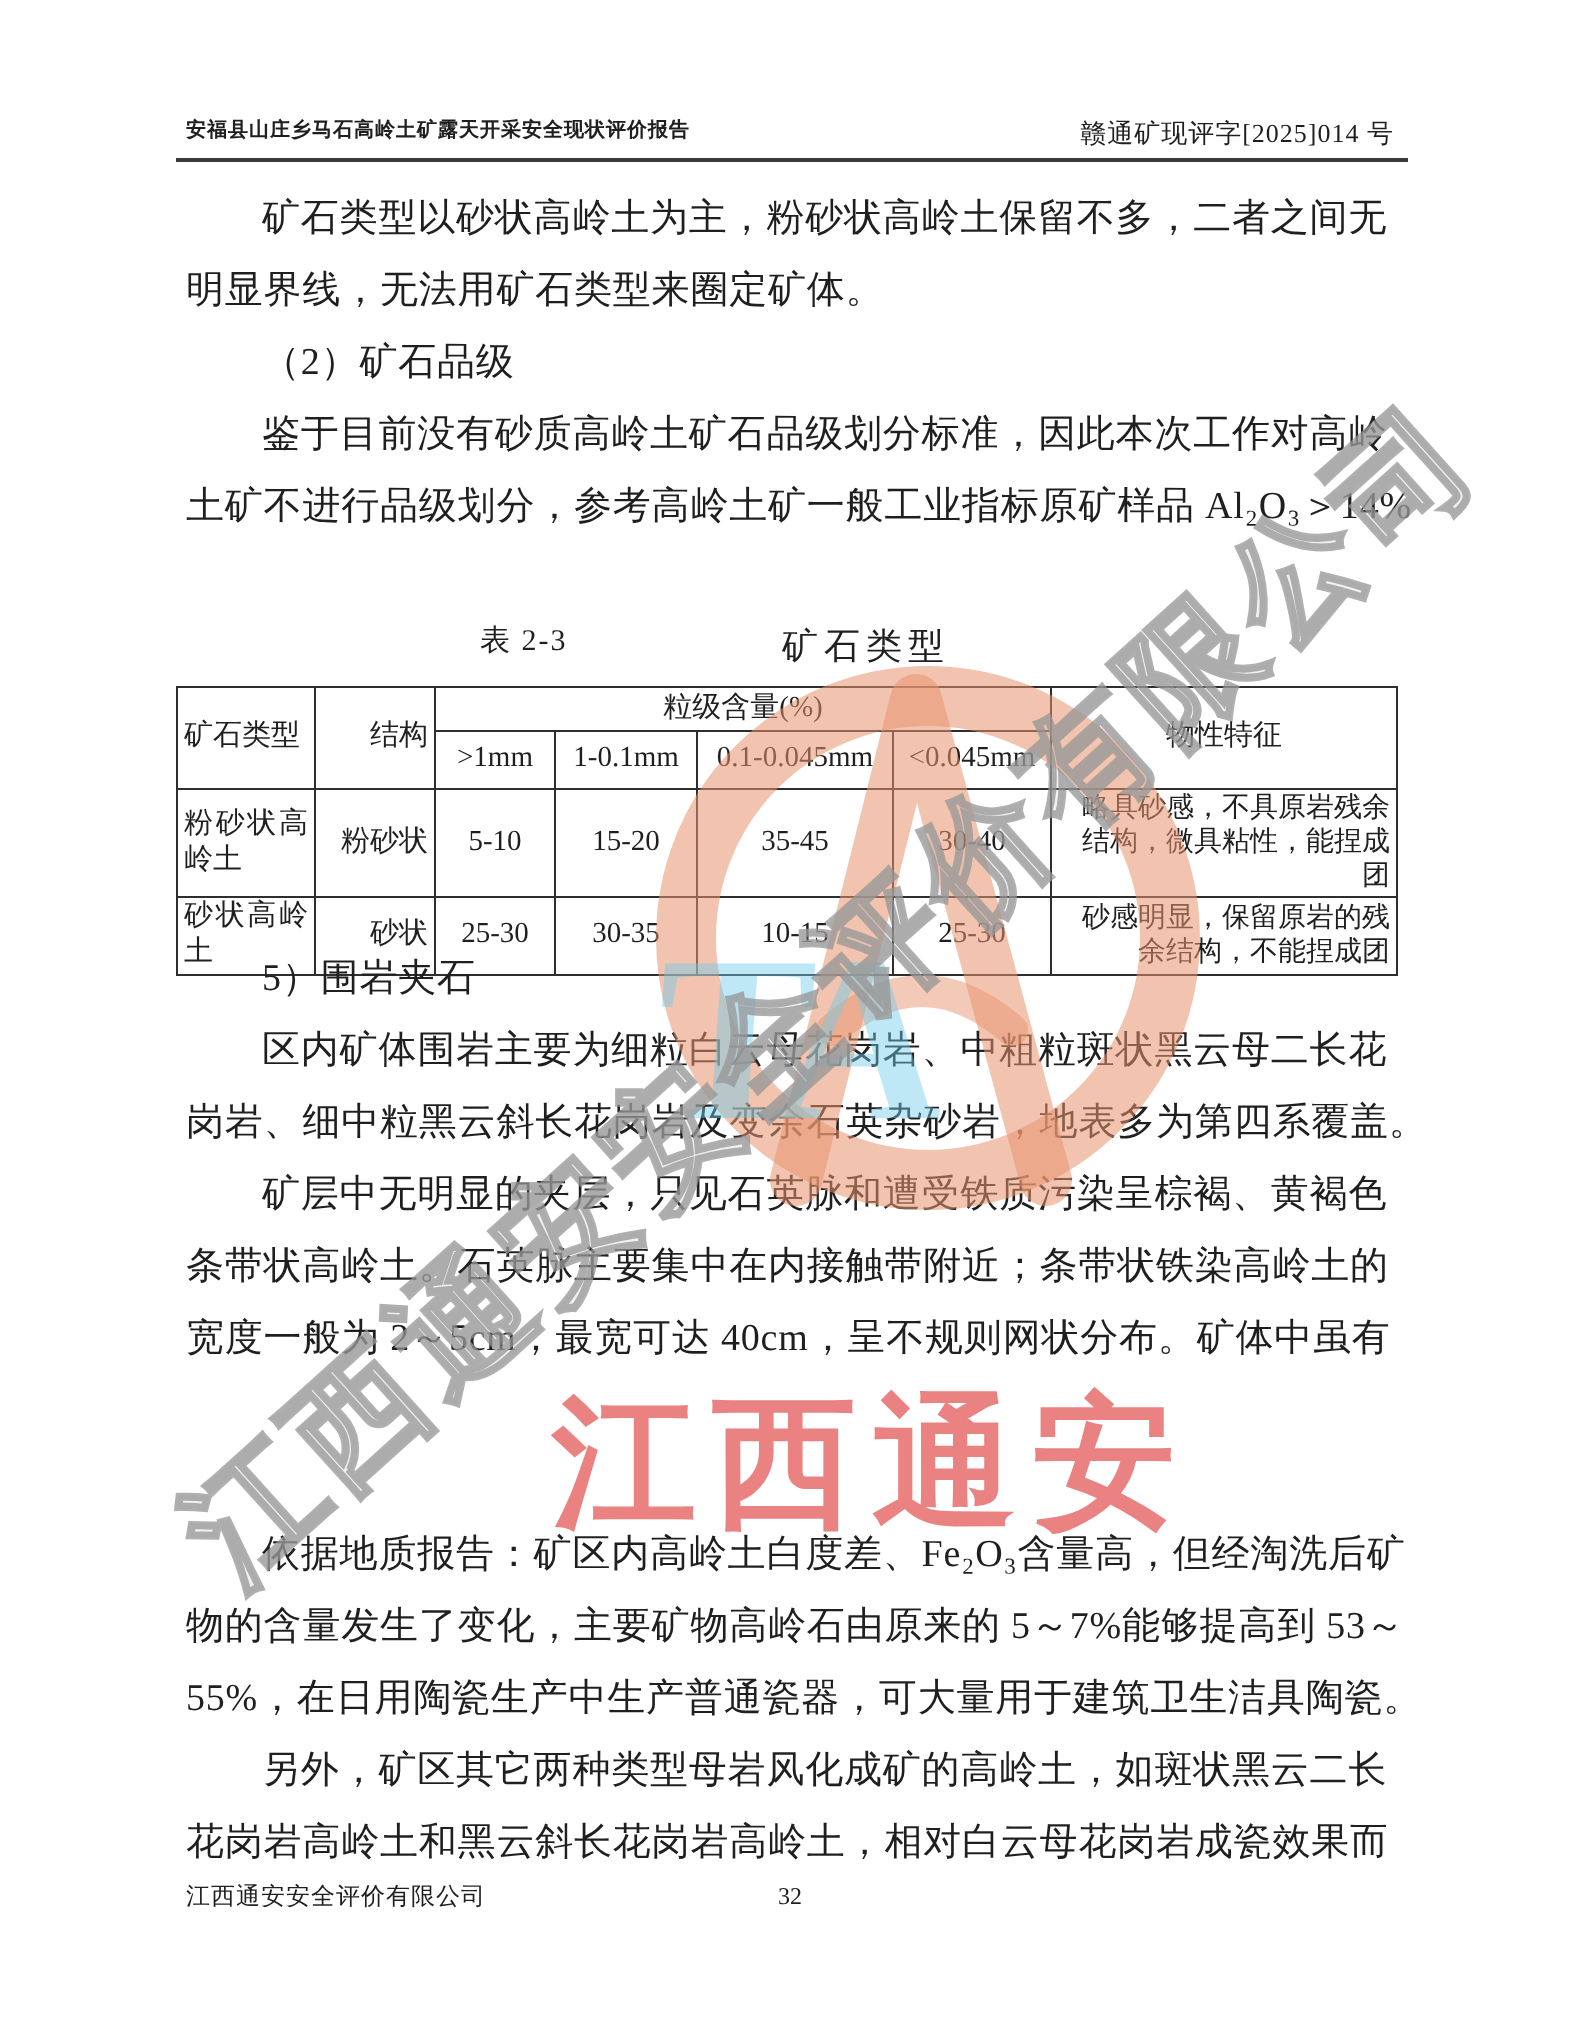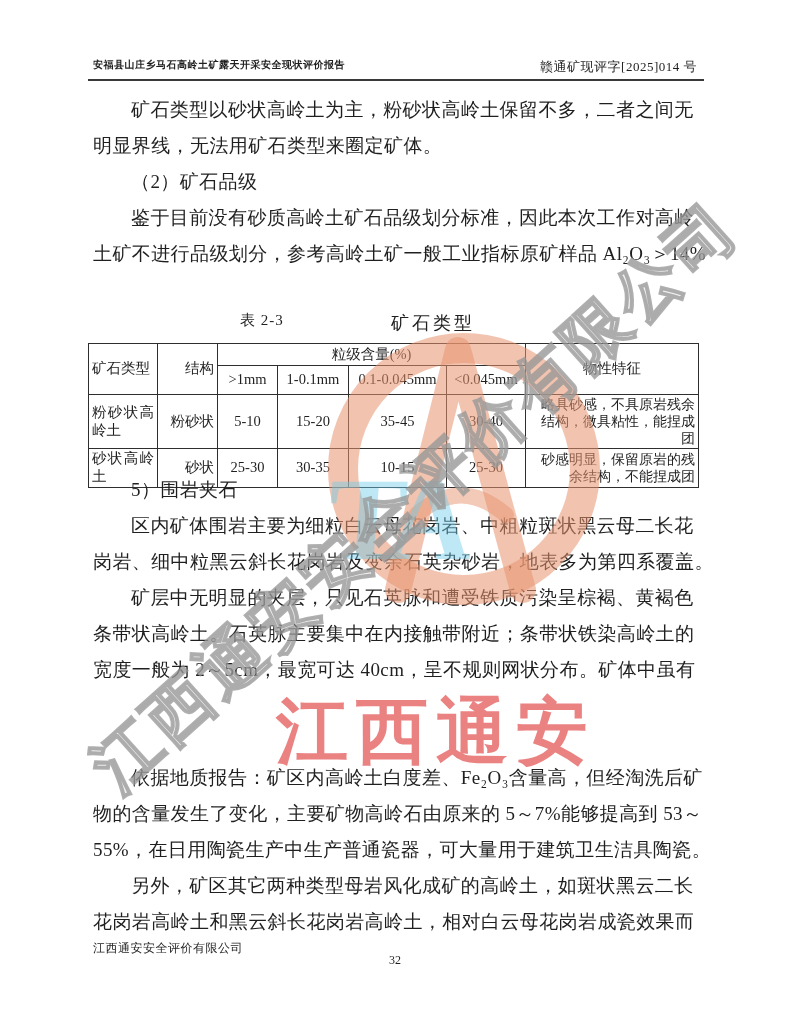--- a/index.html
+++ b/index.html
@@ -30,21 +30,21 @@
   }
   table.minetab td,table.minetab th{
     border:1.5px solid #2e2e2e;font-weight:normal;padding:1px 3px;
     overflow:hidden;
   }
   .c{text-align:center;vertical-align:middle;}
   .l{text-align:right;vertical-align:middle;}
   .just{text-align:justify;}
   
   .ftr-company{position:absolute;left:93px;top:940px;font-size:12px;letter-spacing:.5px;}
-  .ftr-page{position:absolute;left:0;top:941px;width:100%;text-align:center;font-size:12px;margin-top:12px;}
+  .ftr-page{position:absolute;left:0;top:941px;width:100%;text-align:center;font-size:12px;}
   
   .wm{position:absolute;pointer-events:none;}
   .wm-diagonal{
     left:103px;top:733px;width:1100px;
     transform:rotate(-42deg);transform-origin:left center;
     font-size:66px;letter-spacing:4px;font-weight:bold;
     color:rgba(170,170,170,0.18);
     -webkit-text-stroke:2px rgba(150,150,150,0.75);
     white-space:nowrap;
   }

